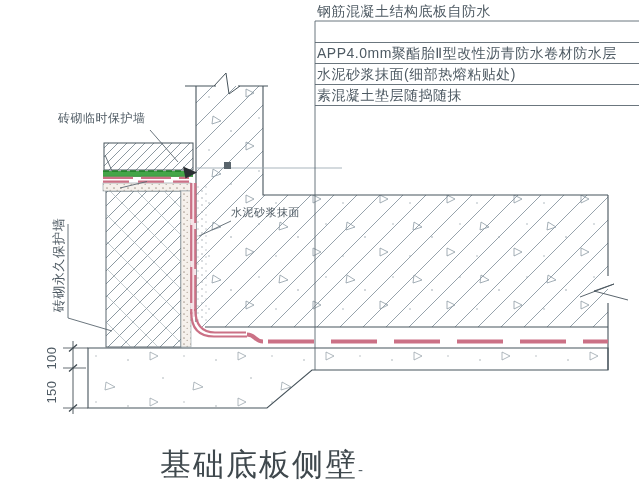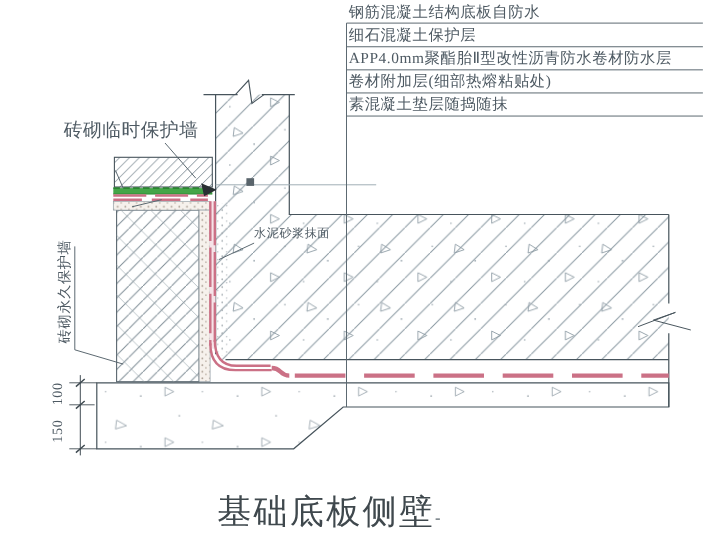--- a/index.html
+++ b/index.html
@@ -1,31 +1,31 @@
 <!DOCTYPE html>
 <html><head>
 <meta charset="utf-8">
 <style>
   html,body{margin:0;padding:0;background:#ffffff;}
   #stage{
     position:relative;width:640px;height:491px;background:#ffffff;overflow:hidden;
-    font-family:Liberation Serif, serif;
+    font-family:Liberation Sans, sans-serif;
   }
   #drawing{position:absolute;left:0;top:0;}
   .cad-label{
     position:absolute;white-space:nowrap;color:#4e5a63;
     font-size:14px;line-height:15px;letter-spacing:0.5px;
   }
-  .cad-label.big{font-size:17px;line-height:17px;}
+  .cad-label.big{font-size:12px;line-height:17px;}
   .rot{
     position:absolute;color:#4e5a63;font-size:13px;line-height:14px;
     text-align:center;transform:rotate(-90deg);white-space:nowrap;letter-spacing:0.5px;
   }
   #title-block{
-    position:absolute;left:160px;top:444px;width:280px;text-align:center;
+    position:absolute;left:160px;top:444px;width:280px;
     color:#3f484d;font-size:31px;letter-spacing:2px;
   }
   #title-suffix{font-size:15px;color:#5a666d;}
 </style>
 </head>
 <body>
 
 <div id="stage">
 
   <svg id="drawing" width="640" height="491" viewBox="0 0 640 491">
@@ -137,23 +137,22 @@
     </g>
 
     <g stroke="#3f4a51" fill="none">
       <path d="M63,348 L88,348 M63,368 L86,368 M63,408 L88,408" stroke-width="0.8"></path>
       <path d="M73,341 L73,414" stroke-width="0.9"></path>
       <path d="M69,351.5 L77,344.5 M69,371.5 L77,364.5 M69,411.5 L77,404.5" stroke-width="1.3"></path>
     </g>
   </svg>
 
   <div class="cad-label" style="left:317px;top:4px">钢筋混凝土结构底板自防水</div>
-  <div class="cad-label" style="left:317px;top:25px">细石混凝土保护层</div>
   <div class="cad-label" style="left:317px;top:46px">APP4.0mm聚酯胎Ⅱ型改性沥青防水卷材防水层</div>
-  <div class="cad-label" style="left:317px;top:67px">卷材附加层(细部热熔粘贴处)</div>
+  <div class="cad-label" style="left:317px;top:67px">水泥砂浆抹面(细部热熔粘贴处)</div>
   <div class="cad-label" style="left:317px;top:88px">素混凝土垫层随捣随抹</div>
 
   <div class="cad-label big" style="left:58px;top:110px">砖砌临时保护墙</div>
   <div class="cad-label" style="left:231px;top:205px;font-size:11px">水泥砂浆抹面</div>
 
   <div class="rot" style="left:10px;top:257px;width:100px;height:16px">砖砌永久保护墙</div>
   <div class="rot" style="left:36px;top:352px;width:30px;height:12px">100</div>
   <div class="rot" style="left:36px;top:386px;width:30px;height:12px">150</div>
 
   <div id="title-block">

